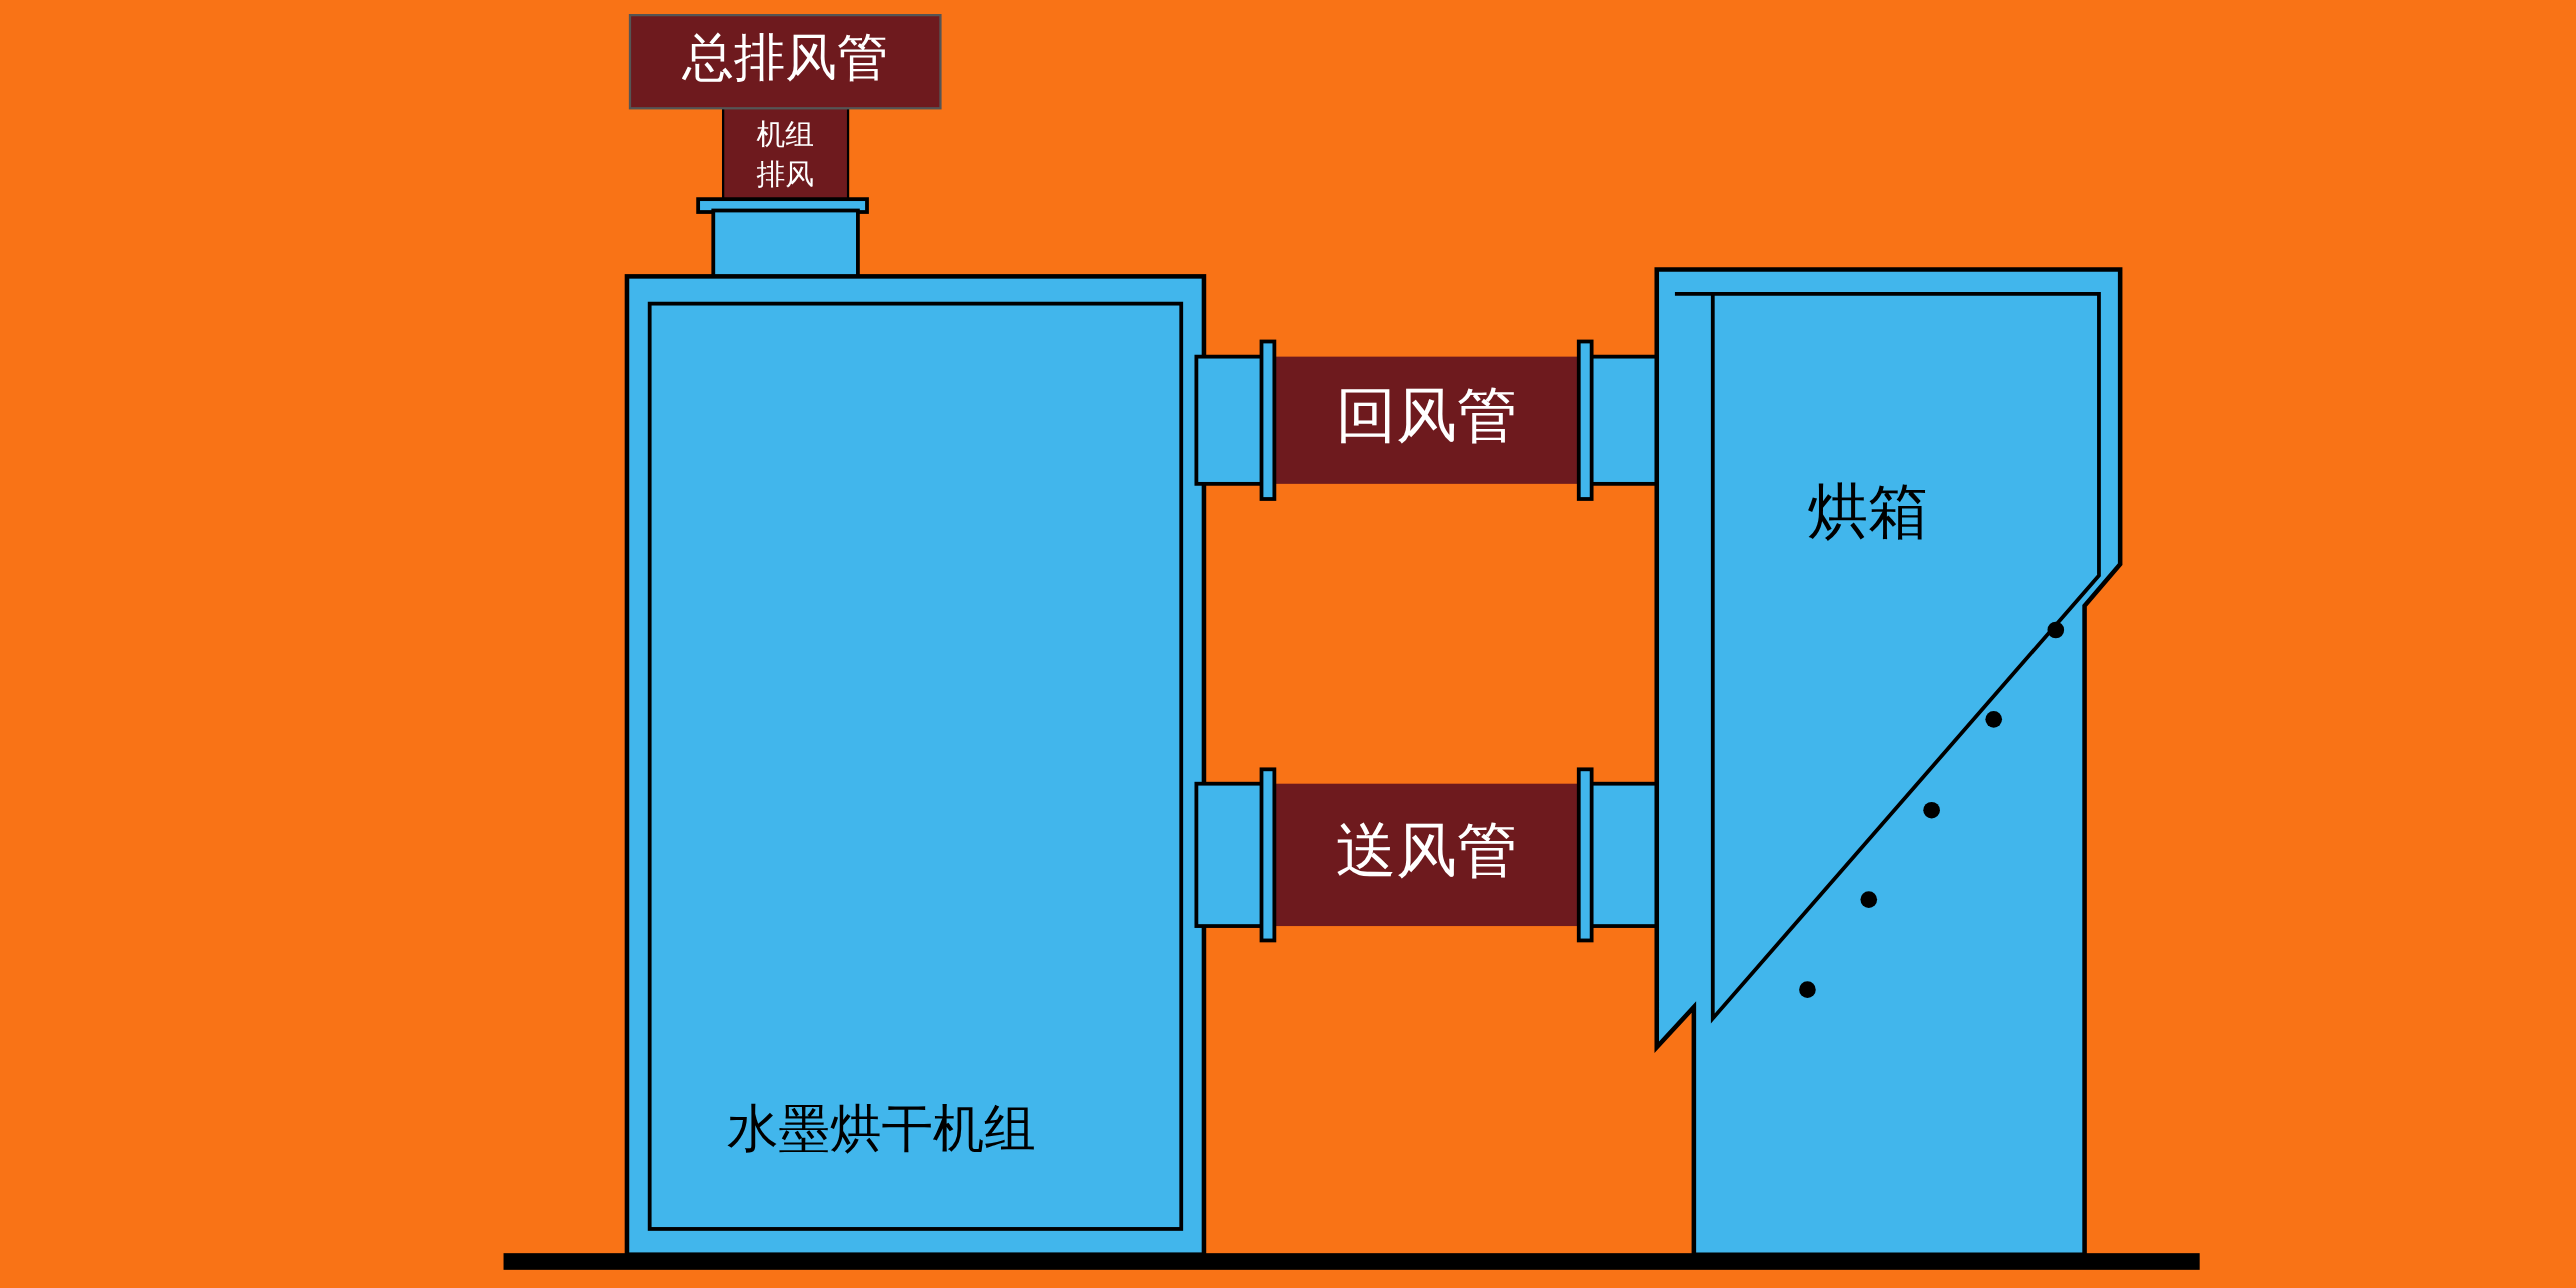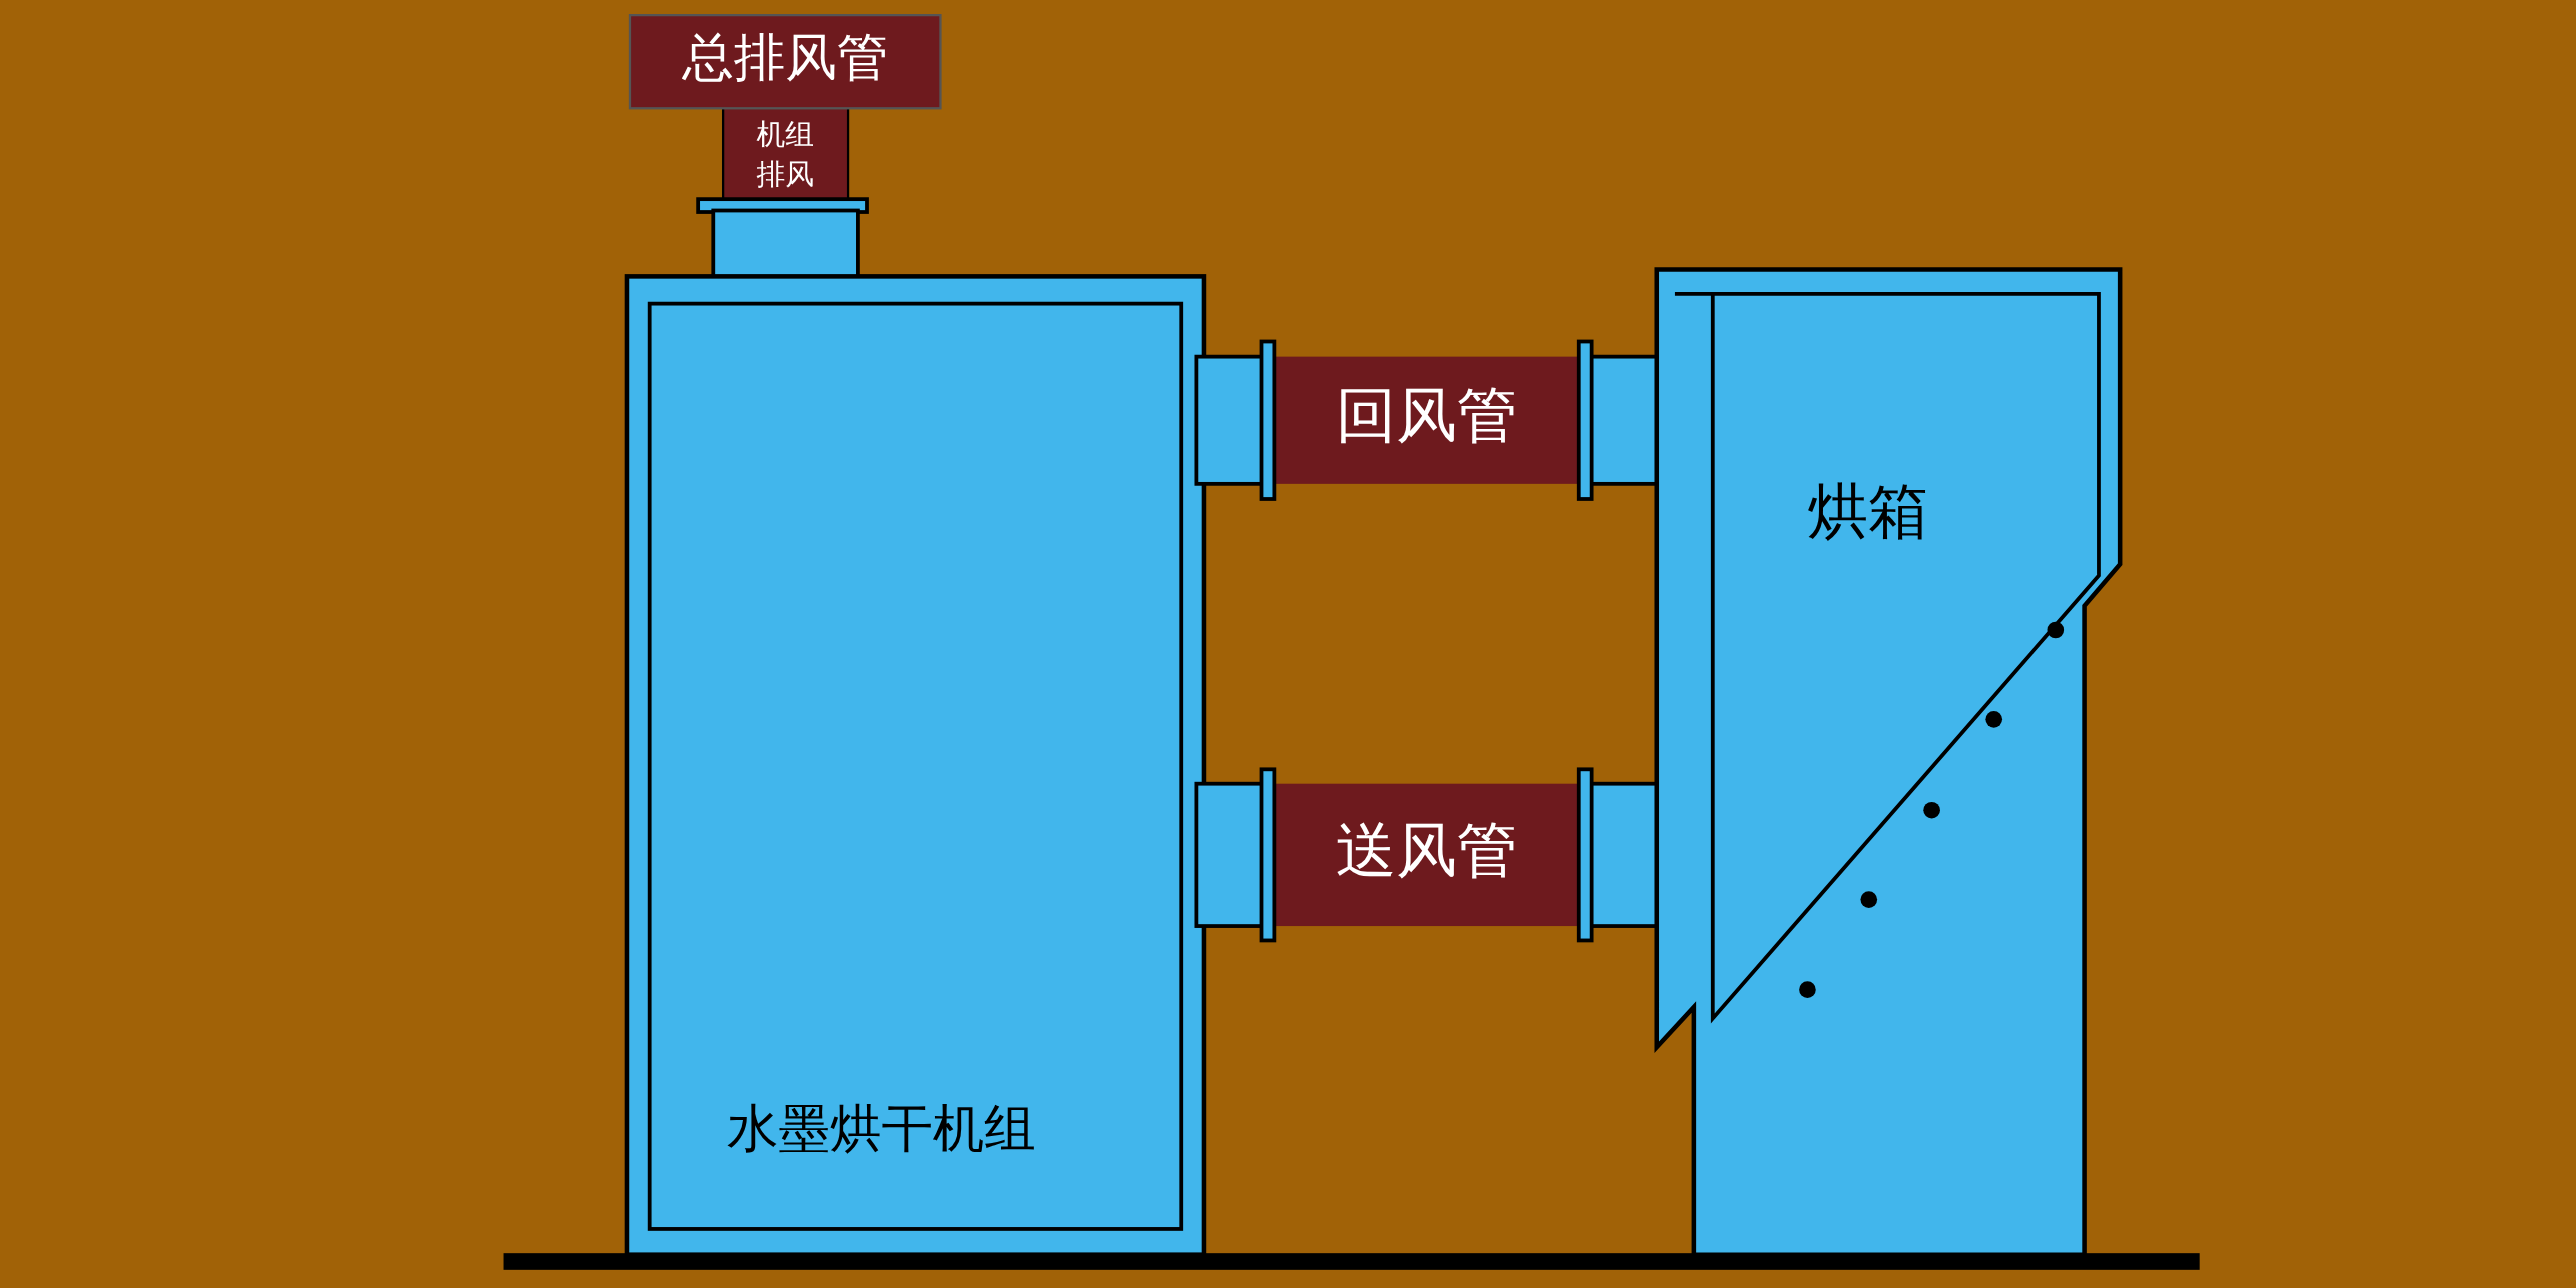--- a/index.html
+++ b/index.html
@@ -10,21 +10,21 @@
   body {
     width: 2576px;
     height: 1288px;
     overflow: hidden;
     font-family: "Liberation Serif", "DejaVu Serif", serif;
   }
   #diagram-root {
     position: relative;
     width: 2576px;
     height: 1288px;
-    background: #a16207;
+    background: #f97316;
   }
   svg#schematic {
     display: block;
     width: 2576px;
     height: 1288px;
   }
   .lbl {
     font-family: "Liberation Serif", "DejaVu Serif", serif;
     dominant-baseline: middle;
     text-anchor: middle;

